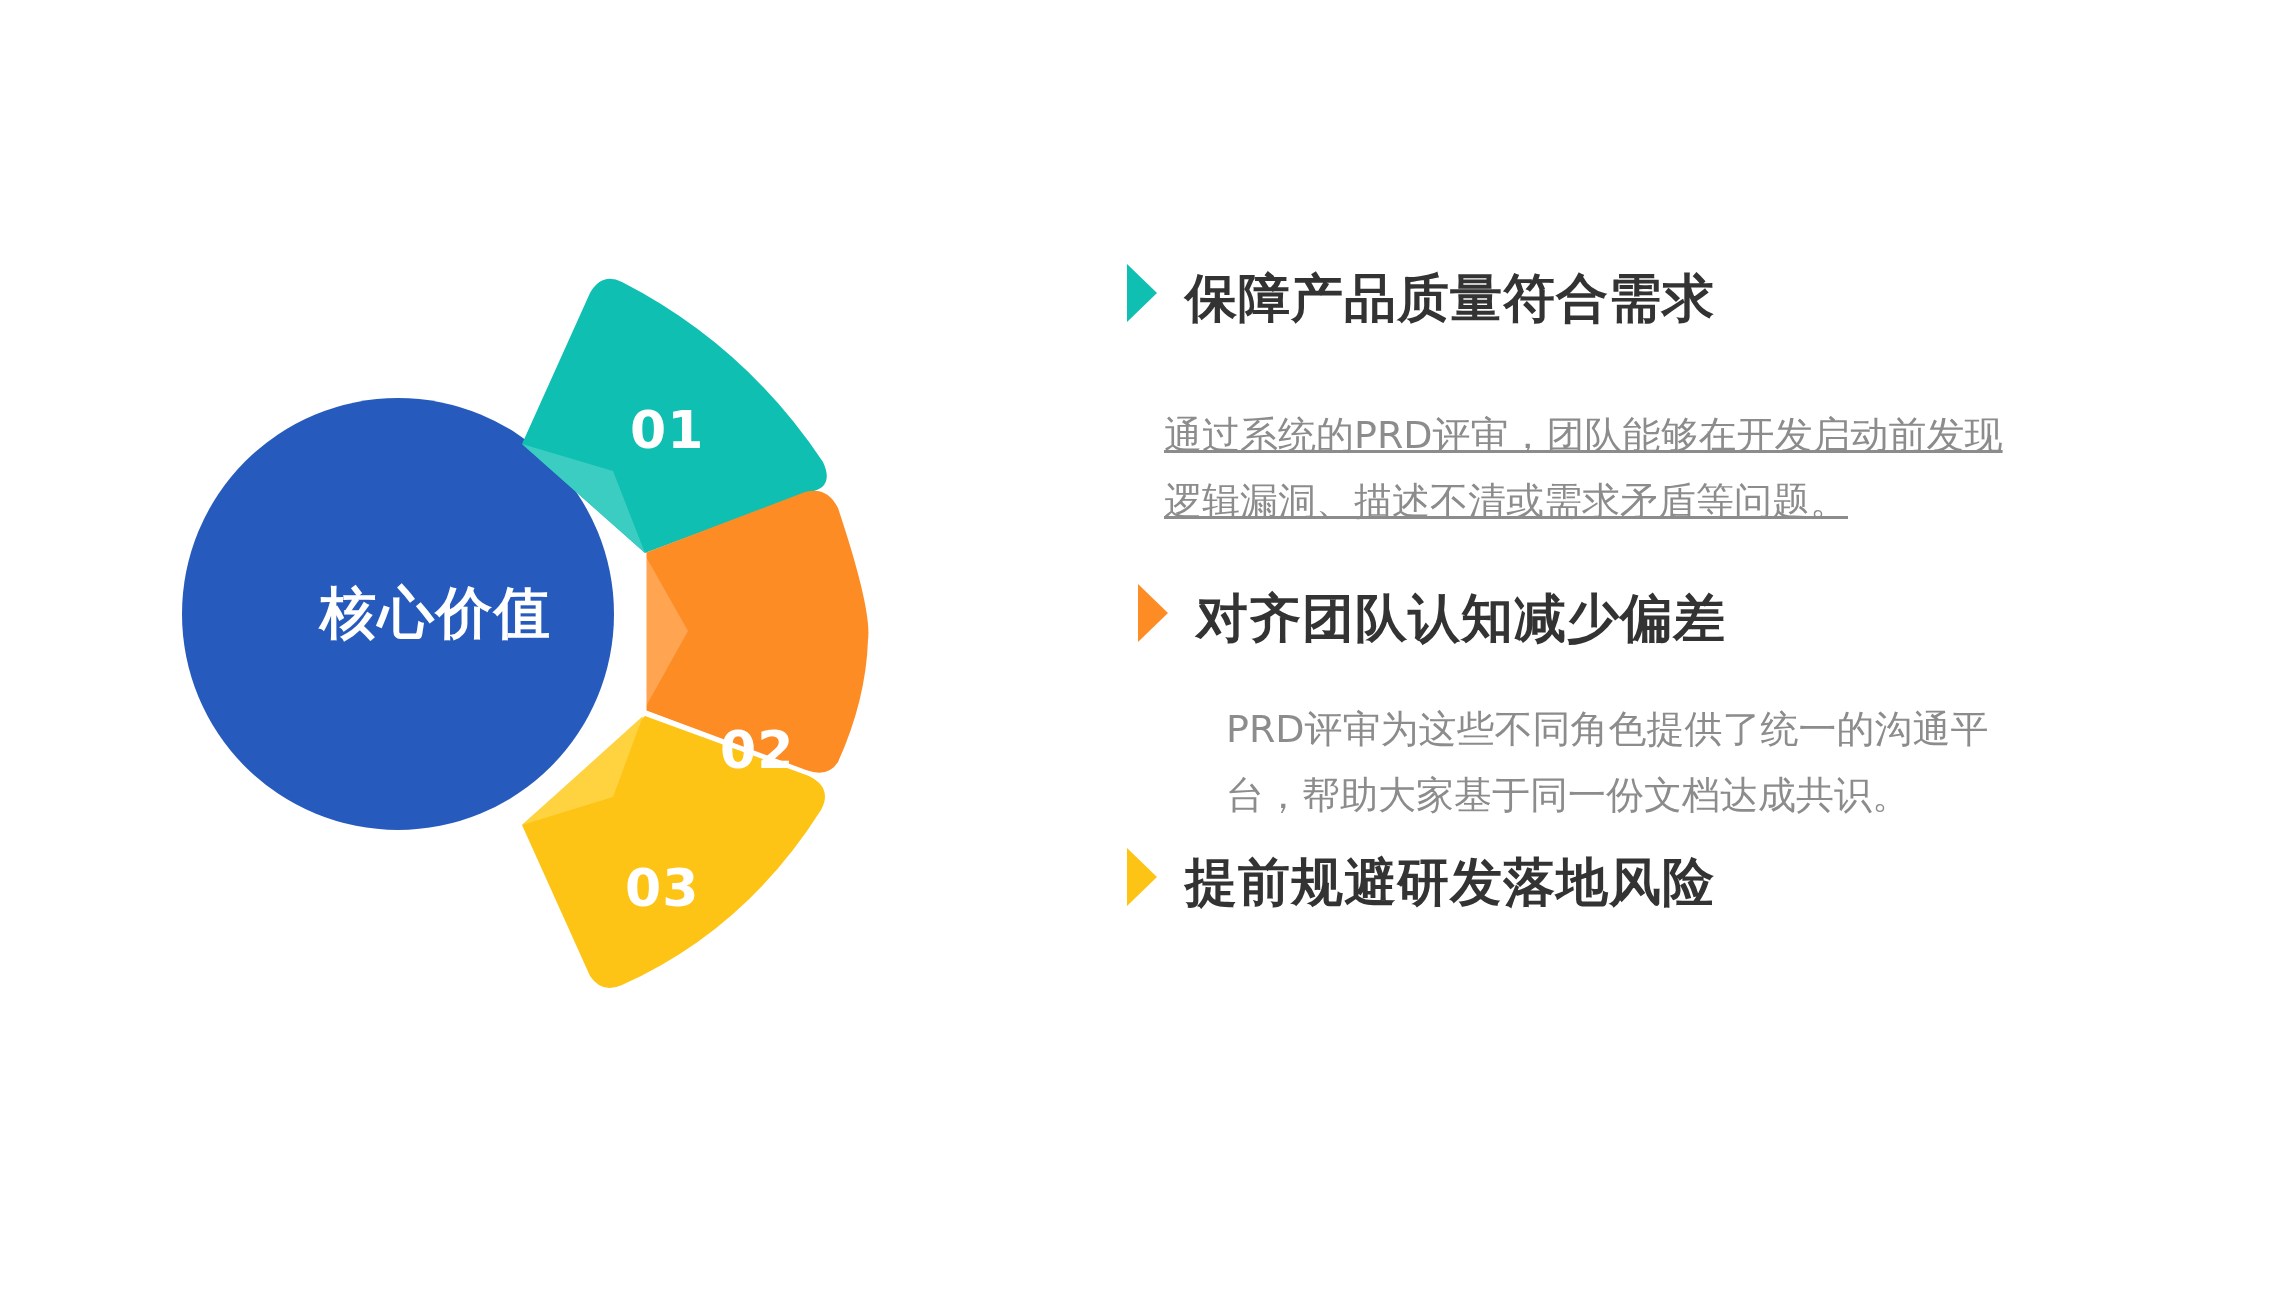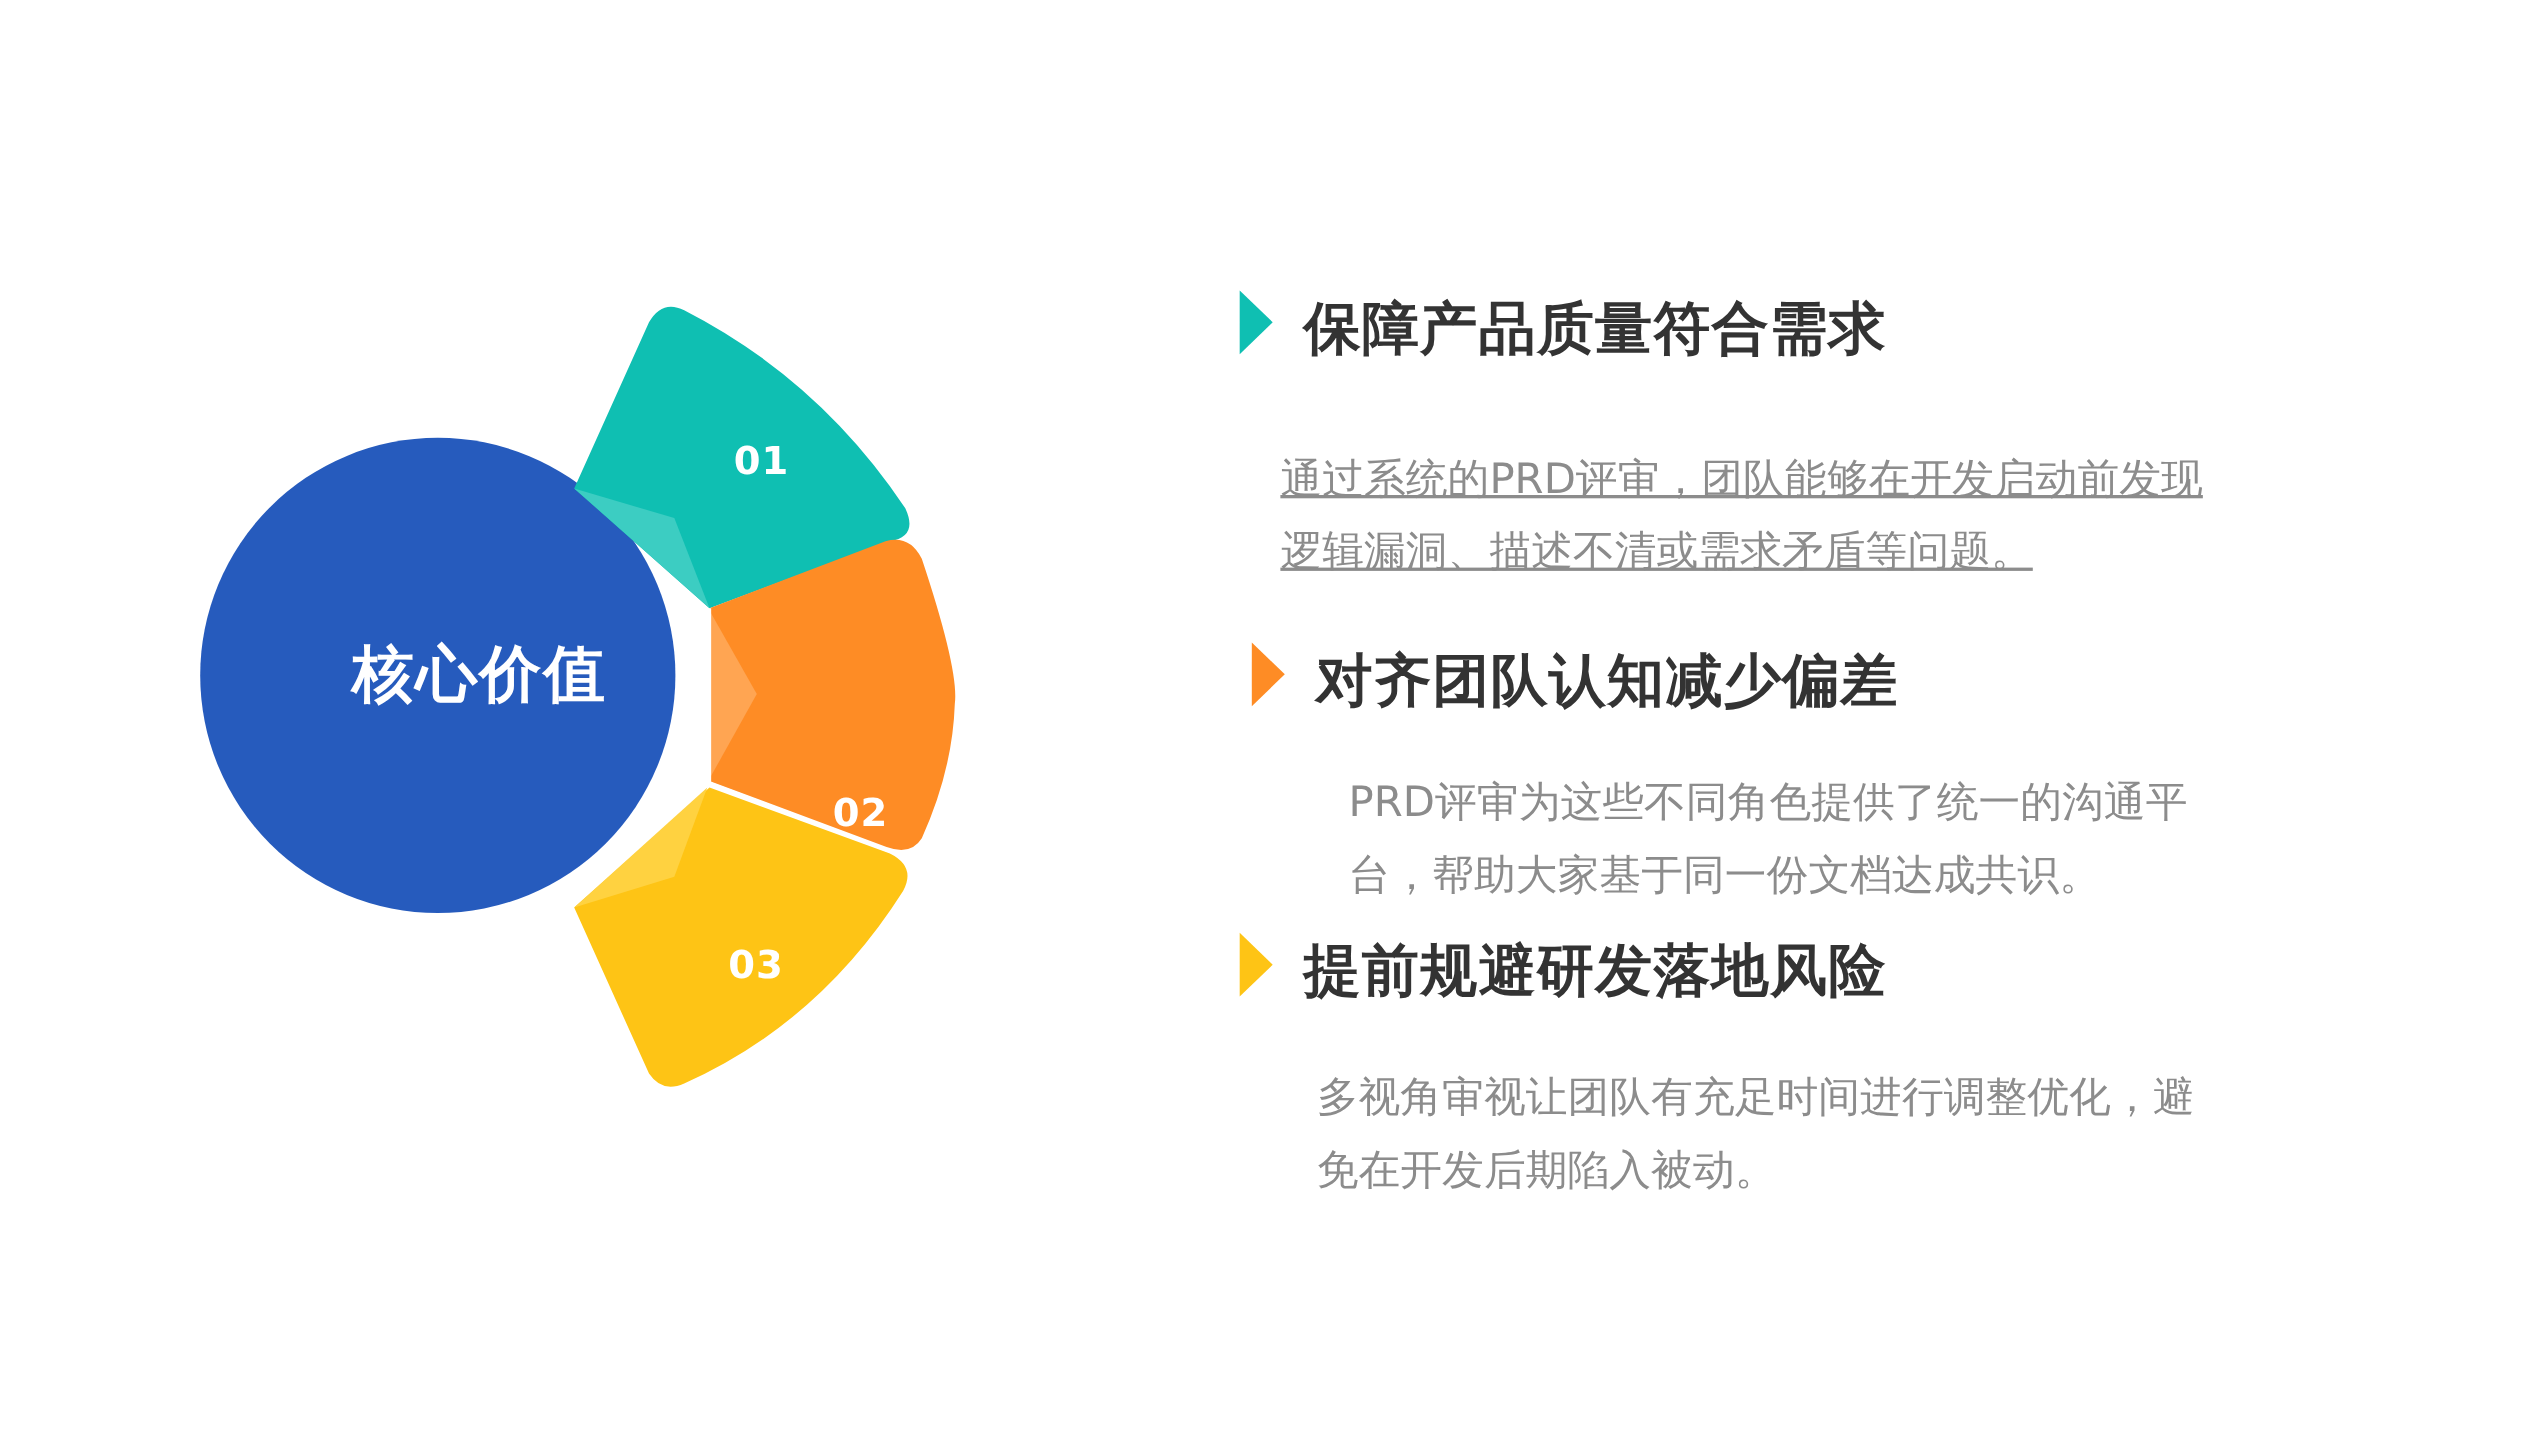--- a/index.html
+++ b/index.html
@@ -2,21 +2,21 @@
 <html><head>
 <meta charset="utf-8">
 <style>
   html, body { margin:0; padding:0; }
   body { width:2296px; height:1310px; background:#ffffff; position:relative; overflow:hidden;
          font-family:"DejaVu Sans","Liberation Sans",sans-serif; }
   .canvas { position:absolute; left:0; top:0; width:2296px; height:1310px; }
   .diagram { position:absolute; left:0; top:0; width:2296px; height:1310px; }
   .hub-label { position:absolute; left:182px; top:614px; width:508px; transform:translateY(-50%);
                text-align:center; color:#ffffff; font-weight:bold; font-size:56px; letter-spacing:2px; }
-  .petal-num { position:absolute; color:#ffffff; font-weight:bold; font-size:35px; font-family:"DejaVu Sans","Liberation Sans",sans-serif; letter-spacing:1px;margin-left:37px; }
+  .petal-num { position:absolute; color:#ffffff; font-weight:bold; font-size:52px; font-family:"DejaVu Sans","Liberation Sans",sans-serif; letter-spacing:1px; }
   .item { position:absolute; left:1127px; width:1050px; }
   .item-head { position:relative; height:72px; display:flex; }
   .arrow { width:0; height:0; border-top:29px solid transparent; border-bottom:29px solid transparent; border-left:30px solid; margin-right:28px; }
   .title { font-size:52px; font-weight:bold; color:#333333; white-space:nowrap; letter-spacing:1px; }
   .desc { font-size:38px; line-height:66px; color:#8c8c8c; margin-top:0; }
 </style>
 </head>
 <body>
 
 <div class="canvas">
@@ -69,19 +69,15 @@
       <div>PRD评审为这些不同角色提供了统一的沟通平</div>
       <div>台，帮助大家基于同一份文档达成共识。</div>
     </div>
   </div>
 
   <div class="item" style="top:848px; left:1127px;">
     <div class="item-head">
       <div class="arrow" style="border-left-color:#fec415;"></div>
       <div class="title">提前规避研发落地风险</div>
     </div>
-    <div class="desc" style="margin-top:44px; margin-left:70px;">
-      <div>多视角审视让团队有充足时间进行调整优化，避</div>
-      <div>免在开发后期陷入被动。</div>
-    </div>
   </div>
 
 </div>
 
 </body></html>

